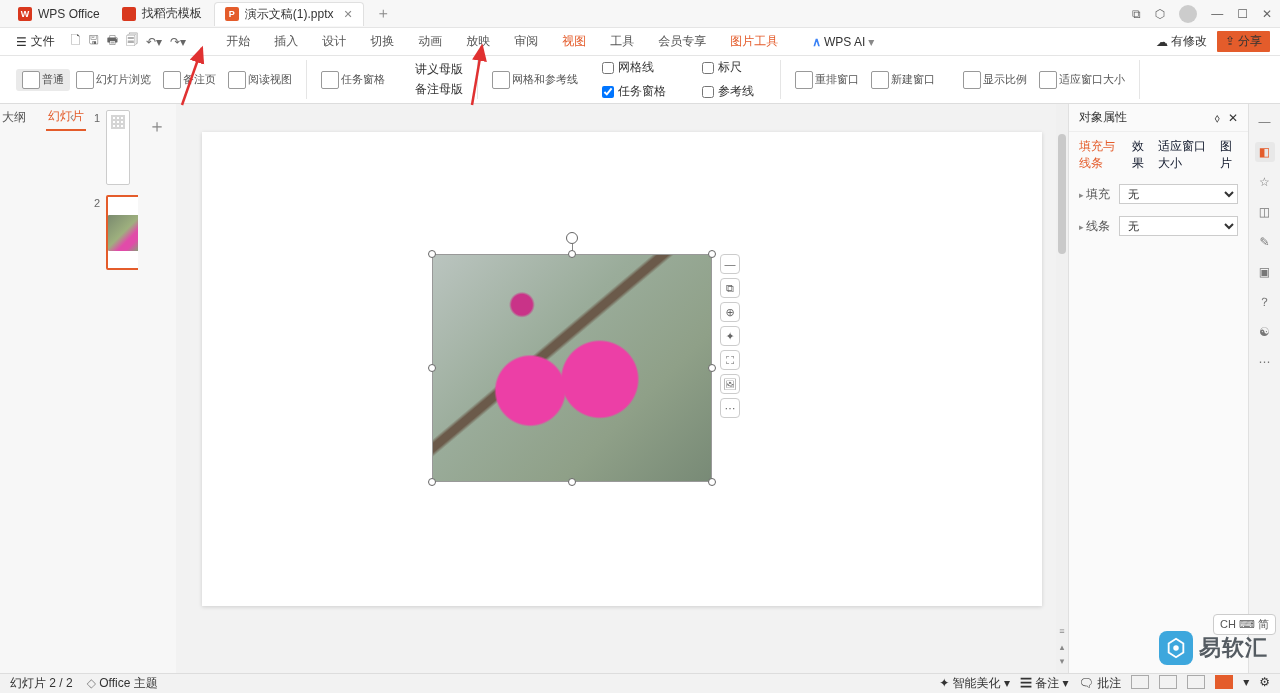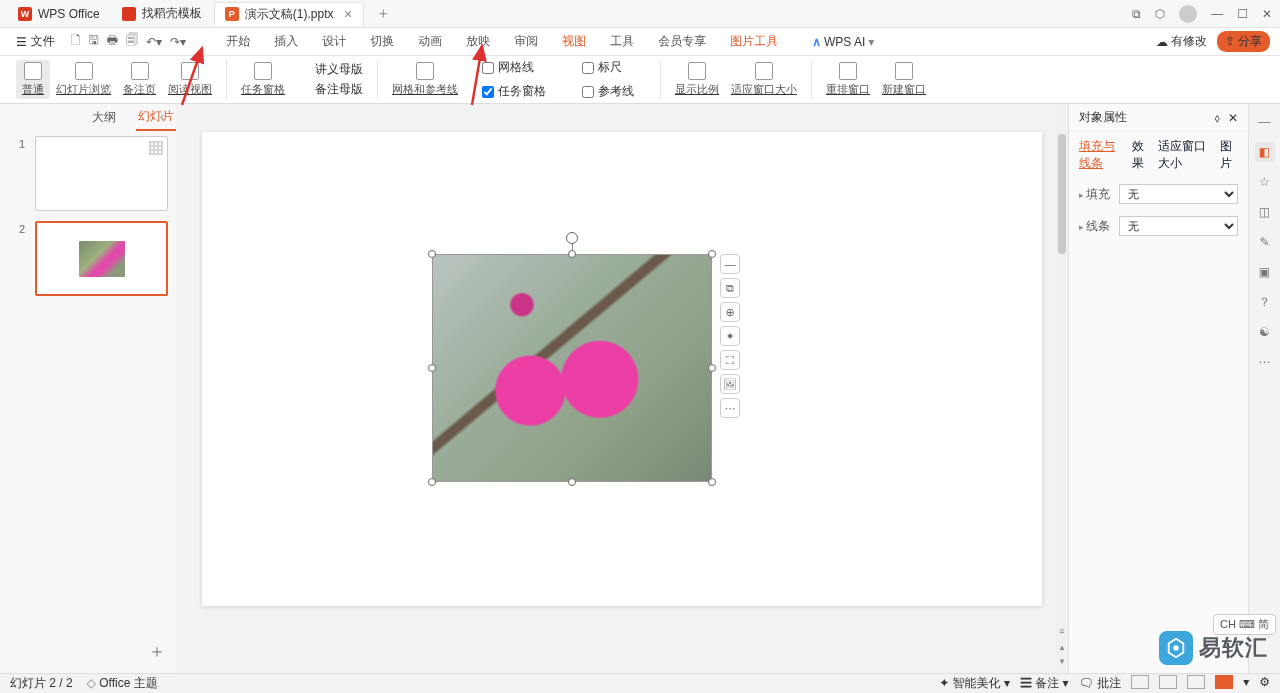--- a/index.html
+++ b/index.html
@@ -18,29 +18,29 @@
 .menubar .file-btn{display:flex;align-items:center;gap:4px;padding:2px 6px;}
 .menubar .qicons{display:flex;gap:8px;padding:0 8px;align-items:center;}
 .menubar .qicons span{color:#666;cursor:pointer;}
 .menubar .tabs{display:flex;gap:0;margin-left:18px;}
 .menubar .tabs .mtab{padding:4px 12px;cursor:pointer;color:#555;}
 .menubar .tabs .mtab.active{color:#e45c2b;}
 .menubar .tabs .mtab.orange{color:#e45c2b;}
 .menubar .right{margin-left:auto;display:flex;align-items:center;gap:10px;}
 .ribbon{height:48px;background:#fff;border-bottom:1px solid #ddd;display:flex;align-items:stretch;padding:4px 8px;}
 .ribbon .group{display:flex;align-items:center;gap:0;border-right:1px solid #e5e5e5;padding:0 8px;}
-.ribbon .btn{display:flex;flex-direction:column;align-items:center;justify-content:space-between;padding:2px 6px;cursor:pointer;gap:2px;min-width:34px;text-decoration:underline;}
+.ribbon .btn{display:flex;flex-direction:row;align-items:center;justify-content:space-between;padding:2px 6px;cursor:pointer;gap:2px;min-width:34px;}
 .ribbon .btn .ico{width:18px;height:18px;border:1px solid #999;border-radius:2px;background:#fff;}
 .ribbon .btn.sel{background:#eaeaea;border-radius:3px;}
 .ribbon .btn span{font-size:11px;color:#555;white-space:nowrap;}
 .ribbon .chk{display:flex;align-items:center;gap:4px;padding:2px 12px;}
 .ribbon .chk input{width:12px;height:12px;}
 .ribbon .stack{display:flex;flex-direction:column;gap:3px;justify-content:center;padding:0 6px;}
 .workarea{position:absolute;top:104px;left:0;right:0;bottom:20px;display:flex;}
-.leftpanel{width:176px;background:#f7f7f7;display:flex;flex-direction:column;align-items:flex-end;}
+.leftpanel{width:176px;background:#f7f7f7;display:flex;flex-direction:row;}
 .lp-tabs{height:26px;display:flex;align-items:center;justify-content:center;gap:18px;position:relative;}
 .lp-tabs .lptab{cursor:pointer;color:#555;padding:4px 2px;}
 .lp-tabs .lptab.active{color:#e45c2b;border-bottom:2px solid #e45c2b;}
 .lp-tabs .collapse{position:absolute;right:12px;color:#888;cursor:pointer;}
 .thumbs{flex:1;overflow:auto;padding:6px 8px;}
 .thumb-wrap{display:flex;align-items:flex-start;gap:6px;margin-bottom:10px;}
 .thumb-wrap .num{font-size:11px;color:#666;padding-top:2px;width:10px;}
 .thumb{width:133px;height:75px;background:#fff;border:1px solid #ccc;border-radius:2px;position:relative;display:flex;align-items:center;justify-content:center;}
 .thumb.sel{border:2px solid #e45c2b;}
 .thumb .qr{position:absolute;top:4px;right:4px;width:14px;height:14px;background:repeating-linear-gradient(0deg,#999 0 2px,transparent 2px 4px),repeating-linear-gradient(90deg,#999 0 2px,transparent 2px 4px);opacity:.4;}
@@ -64,37 +64,37 @@
 .rot{position:absolute;top:-22px;left:50%;margin-left:-6px;width:12px;height:12px;border:1px solid #666;border-radius:50%;background:#fff;}
 .rot:after{content:"";position:absolute;top:11px;left:5px;width:1px;height:8px;background:#888;}
 .float-tools{position:absolute;right:-28px;top:0;display:flex;flex-direction:column;gap:4px;}
 .float-tools .ft{width:20px;height:20px;border:1px solid #ccc;border-radius:4px;background:#fff;display:flex;align-items:center;justify-content:center;color:#666;cursor:pointer;font-size:11px;}
 .notes{height:26px;border-top:1px solid #ddd;background:#fafafa;padding:4px 12px;color:#aaa;}
 .rightpanel{width:180px;background:#fafafa;border-left:1px solid #e0e0e0;display:flex;flex-direction:column;}
 .rp-head{height:28px;display:flex;align-items:center;padding:0 10px;border-bottom:1px solid #eee;}
 .rp-head .sp{margin-left:auto;display:flex;gap:8px;color:#888;}
 .rp-tabs{display:flex;gap:8px;padding:6px 10px;font-size:11px;}
 .rp-tabs .rt{cursor:pointer;color:#0f172a;}
-.rp-tabs .rt.active{color:#e45c2b;text-decoration:underline;}
+.rp-tabs .rt.active{color:#e45c2b;}
 .rp-row{display:flex;align-items:center;padding:6px 10px;}
 .rp-row .lab{flex:0 0 40px;color:#555;}
 .rp-row .lab:before{content:"▸ ";color:#888;font-size:9px;}
 .rp-row select{flex:1;height:20px;border:1px solid #ccc;background:#fff;font-size:11px;padding:0 4px;}
 .rail{width:32px;background:#f3f3f3;border-left:1px solid #e0e0e0;display:flex;flex-direction:column;align-items:center;gap:10px;padding-top:8px;}
 .rail .ri{width:20px;height:20px;display:flex;align-items:center;justify-content:center;color:#777;cursor:pointer;border-radius:3px;}
 .rail .ri.active{background:#e8e8e8;color:#e45c2b;}
 .statusbar{position:absolute;bottom:0;left:0;right:0;height:20px;background:#f2f2f2;border-top:1px solid #ddd;display:flex;align-items:center;padding:0 10px;font-size:11px;color:#666;gap:14px;}
 .statusbar .right{margin-left:auto;display:flex;gap:10px;}
 .statusbar .vb{width:18px;height:14px;border:1px solid #aaa;display:inline-block;cursor:pointer;}
 .statusbar .vb.play{background:#e45c2b;border-color:#e45c2b;}
 .arrow{position:absolute;pointer-events:none;z-index:50;}
 .arrow svg{overflow:visible;}
 .ai-label{display:flex;align-items:center;gap:3px;}
 .ai-label .a{color:#3b82f6;font-weight:bold;}
-.share-btn{background:#e45c2b;color:#fff;padding:2px 8px;border-radius:9px;font-size:11px;cursor:pointer;}
+.share-btn{background:#e45c2b;color:#fff;padding:2px 8px;border-radius:1px;font-size:11px;cursor:pointer;}
 .changes{color:#5aa02c;font-size:11px;display:flex;align-items:center;gap:3px;}
 .watermark{position:absolute;right:12px;bottom:28px;display:flex;align-items:center;gap:6px;opacity:.95;}
 .watermark .wm-ico{width:34px;height:34px;border-radius:8px;background:#33a3dc;display:flex;align-items:center;justify-content:center;}
 .watermark .wm-txt{font-size:22px;font-weight:bold;color:#4c535a;letter-spacing:1px;}
 .langpill{position:absolute;right:4px;bottom:58px;background:#fff;border:1px solid #ccc;border-radius:4px;padding:2px 6px;font-size:11px;color:#555;}
 .vscroll{position:absolute;right:0;top:0;bottom:0;width:12px;background:#f0f0f0;}
 .vscroll .thumb-bar{position:absolute;left:2px;width:8px;top:30px;height:120px;background:#c9c9c9;border-radius:4px;}
 .vscroll .arrow-btn{position:absolute;left:0;width:12px;height:12px;display:flex;align-items:center;justify-content:center;color:#888;font-size:9px;}
 </style>
 </head>
@@ -222,38 +222,38 @@
       <label class="chk">
           <input type="checkbox" style="">
           <span>标尺</span>
         </label>
       <label class="chk">
           <input type="checkbox" style="">
           <span>参考线</span>
         </label>
     </div>
   </div>
+  <div class="group" style="border-right:none">
+    <div class="btn">
+        <div class="ico"></div>
+        <span>重排窗口</span>
+      </div>
+    <div class="btn">
+        <div class="ico"></div>
+        <span>新建窗口</span>
+      </div>
+  </div>
   <div class="group">
     <div class="btn">
         <div class="ico"></div>
         <span>显示比例</span>
       </div>
     <div class="btn">
         <div class="ico"></div>
         <span>适应窗口大小</span>
-      </div>
-  </div>
-  <div class="group" style="border-right:none">
-    <div class="btn">
-        <div class="ico"></div>
-        <span>重排窗口</span>
-      </div>
-    <div class="btn">
-        <div class="ico"></div>
-        <span>新建窗口</span>
       </div>
   </div>
 </div>
 
 <div class="arrow" style="top:40px;left:172px">
   <svg width="50" height="70">
       <defs>
         <marker id="ah1" markerWidth="8" markerHeight="8" refX="6" refY="3" orient="auto">
           <path d="M0,0 L7,3 L0,6 Z" fill="#e03131"></path>
         </marker>

